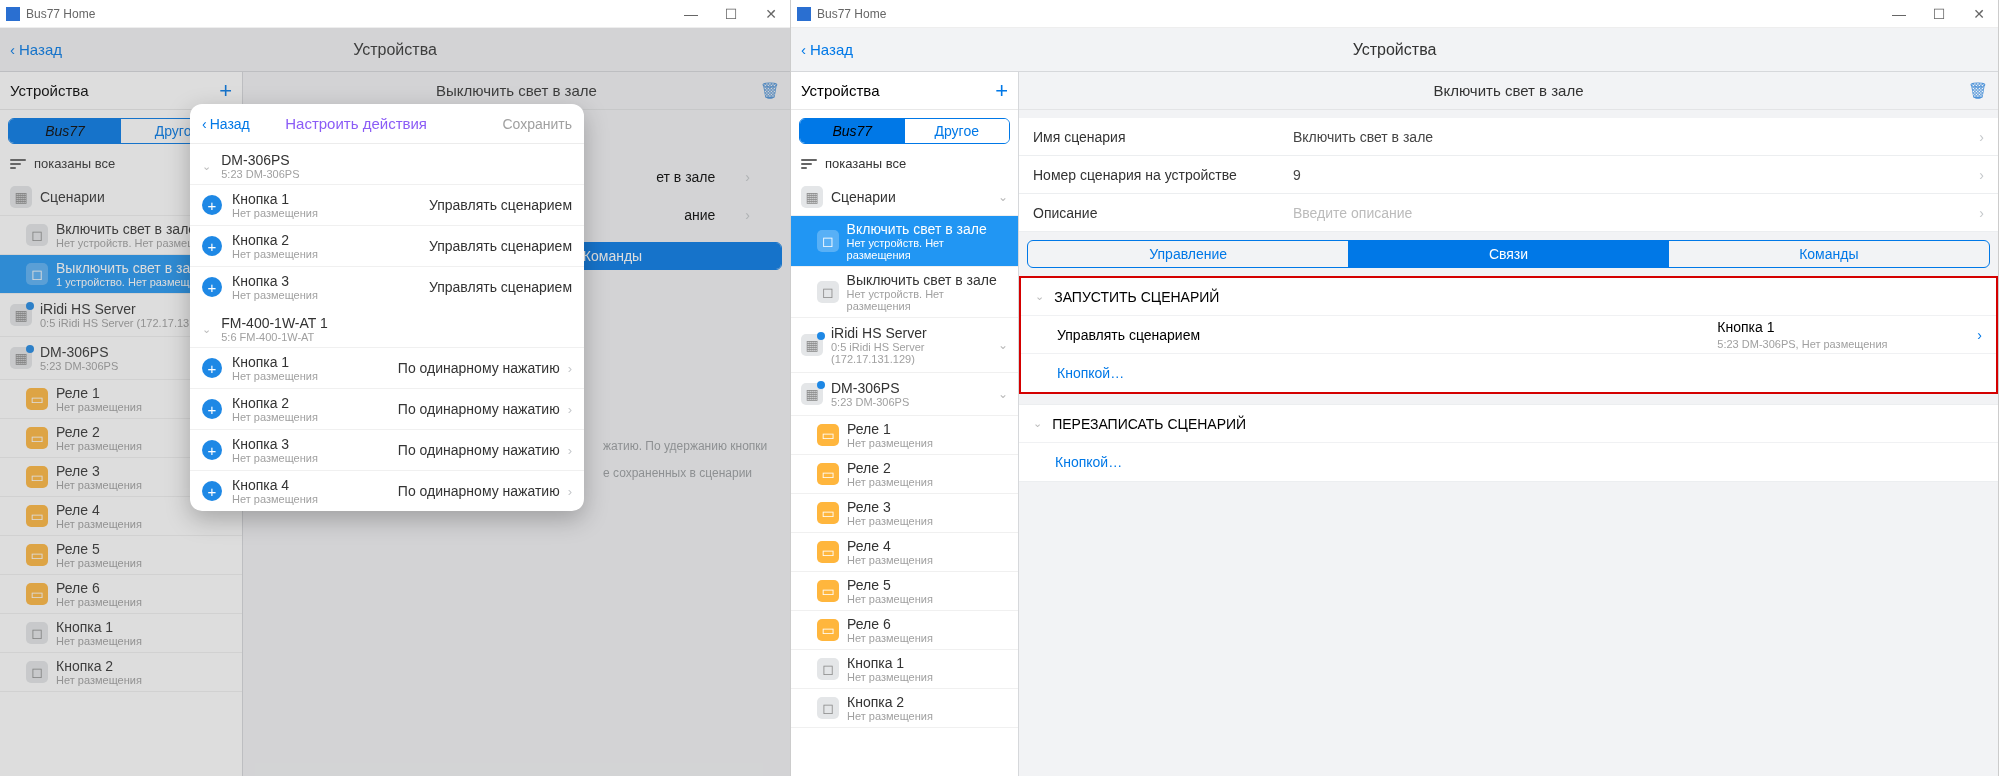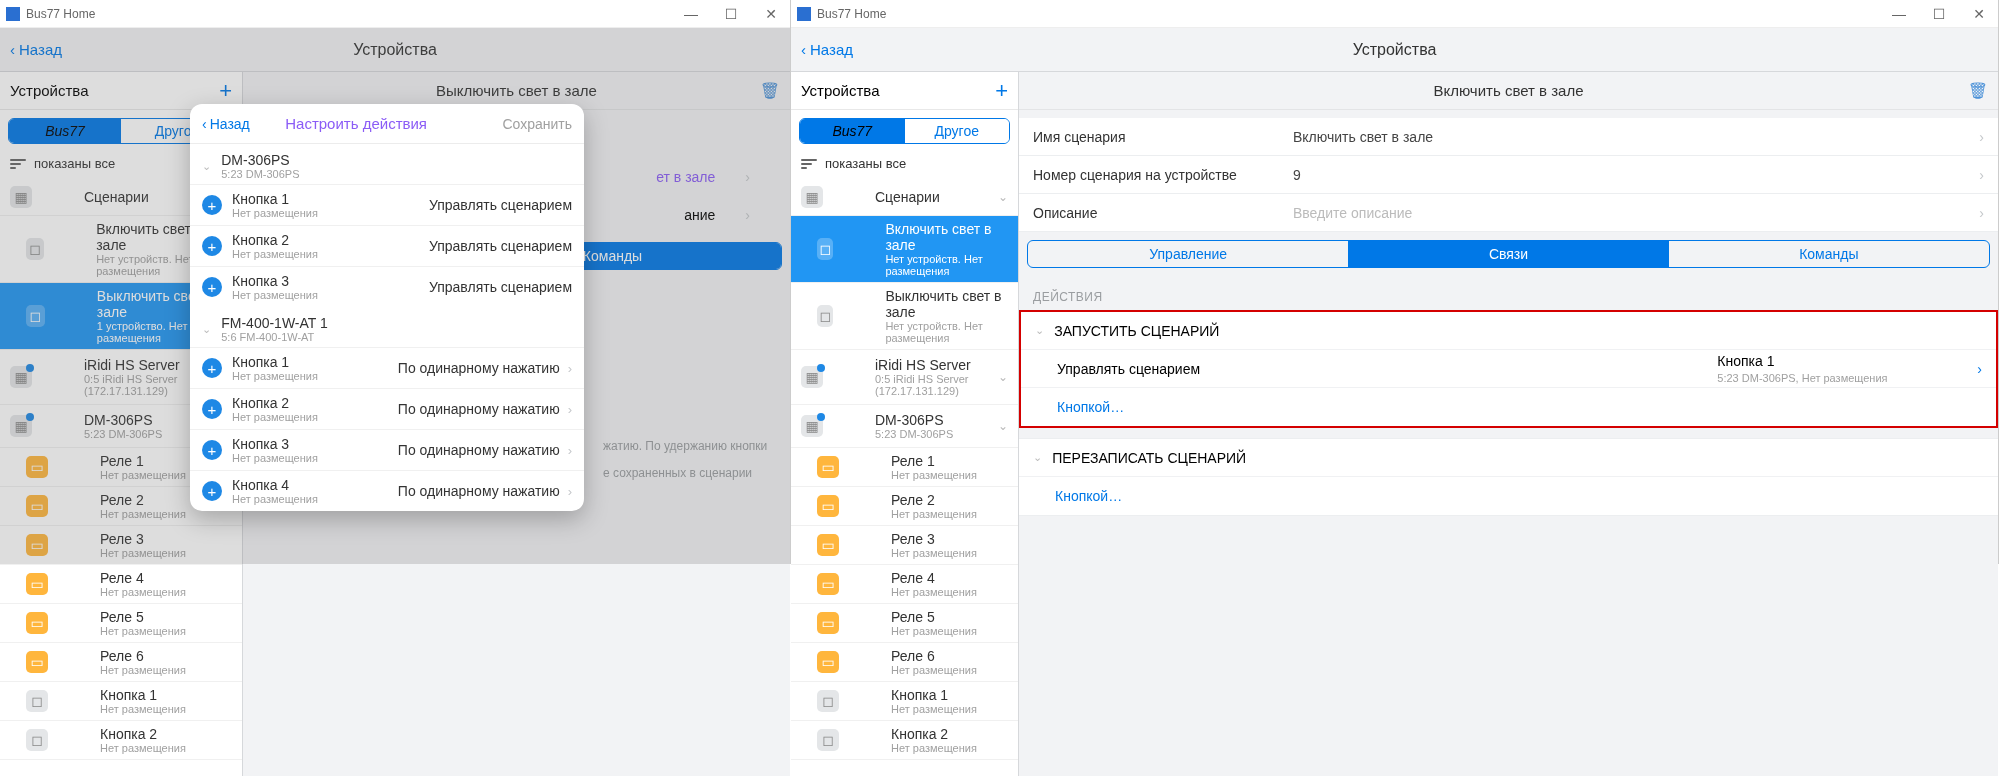--- a/index.html
+++ b/index.html
@@ -1,17 +1,17 @@
 <!DOCTYPE html>
 <html><head>
 <meta charset="utf-8">
 <style>
 * { margin: 0; padding: 0; box-sizing: border-box; font-family: "Segoe UI", Arial, sans-serif; }
 body { background: #fff; display: flex; width: 1999px; height: 776px; overflow: hidden; }
-.pane { height: 564px; position: relative; border-right: 1px solid #ccc; }
+.pane { height: 776px; position: relative; border-right: 1px solid #ccc; }
 .pane-left { width: 791px; }
 .pane-right { width: 1208px; flex:1; }
 .titlebar { height: 28px; background: #fff; display: flex; align-items: center; padding: 0 6px; font-size: 12px; color: #666; border-bottom: 1px solid #eee; }
 .titlebar .logo { width: 14px; height: 14px; background:#2a6fd1; margin-right:6px; display:inline-block; }
 .titlebar .winbtns { margin-left:auto; display:flex; gap:14px; color:#666; font-size:14px; }
 .winbtn { width: 26px; text-align:center; }
 .topnav { height: 44px; background:#f2f3f5; border-bottom:1px solid #d6d8db; display:flex; align-items:center; padding:0 10px; position:relative; }
 .back-link { color:#0078e7; font-size:15px; display:flex; align-items:center; gap:4px; }
 .topnav .title { position:absolute; left:0; right:0; text-align:center; font-size:16px; color:#333; pointer-events:none; }
 .split { display:flex; height: calc(776px - 28px - 44px); }
@@ -23,21 +23,21 @@
 .seg-active { background:#0078e7; color:#000000;font-style:italic; }
 .seg-inactive { color:#0078e7; background:#fff; }
 .filter-row { display:flex; align-items:center; gap:8px; padding:4px 10px 8px; font-size:13px; color:#333; }
 .tree { overflow-y:auto; flex:1; }
 .tree-item { display:flex; align-items:center; gap:8px; padding:7px 10px; border-bottom:1px solid #f0f0f0; }
 .tree-item.small { padding:5px 10px 5px 26px; }
 .tree-item .ico { width:22px; height:22px; display:flex; align-items:center; justify-content:center; font-size:14px; border-radius:5px; }
 .ico-gray { background:#e4e6e8; color:#888; }
 .ico-yel { background:#ffb63d; color:#fff; }
 .ico-blu { background:#e4e6e8; color:#888; }
-.tree-item .txt { display:flex; flex-direction:column;margin-left:44px; }
+.tree-item .txt { display:flex; flex-direction:column; }
 .tree-item .t1 { font-size:14px; color:#333; }
 .tree-item .t2 { font-size:11px; color:#a0a0a0; }
 .tree-item.selected { background:#2196f3; }
 .tree-item.selected .t1, .tree-item.selected .t2 { color:#fff; }
 .tree-item.selected .ico-blu { background:rgba(255,255,255,0.25); color:#fff; }
 .tree-item .chev { margin-left:auto; color:#bbb; font-size:12px; }
 .main { flex:1; background:#f2f3f5; display:flex; flex-direction:column; overflow:hidden; }
 .main-head { height:38px; display:flex; align-items:center; justify-content:center; border-bottom:1px solid #e3e4e6; color:#333; font-size:15px; position:relative; }
 .trash { position:absolute; right:10px; color:#4b91d8; font-size:16px; }
 .form-row { background:#fff; margin:0; padding:0 14px; height:38px; display:flex; align-items:center; font-size:14px; color:#333; border-bottom:1px solid #eceef0; }
@@ -233,21 +233,21 @@
           </div>
       </div>
     </div>
     <div class="main">
       <div class="main-head">
         <span>Выключить свет в зале</span>
         <span class="trash">🗑</span>
       </div>
       <div style="height:48px"></div>
       <div class="form-row" style="justify-content:flex-end; padding-right:40px; background:transparent; border:none;">
-        <span style="color:#8b5cf6">ет в зале</span>
+        <span style="color:#000000">ет в зале</span>
         <span class="chev" style="margin-left:30px">›</span>
       </div>
       <div class="form-row" style="justify-content:flex-end; padding-right:40px; background:transparent; border:none;">
         <span style="color:#000000">ание</span>
         <span class="chev" style="margin-left:30px">›</span>
       </div>
       <div class="tabs3" style="margin-left:200px;">
         <div class="tab-active" style="flex:1">Команды</div>
       </div>
       <div style="height:150px"></div>
@@ -507,21 +507,20 @@
           <span class="label">Описание</span>
           <span class="value placeholder">Введите описание</span>
           <span class="chev">›</span>
         </div>
       </div>
       <div class="tabs3">
         <div class="tab-inactive">Управление</div>
         <div class="tab-active">Связи</div>
         <div class="tab-inactive">Команды</div>
       </div>
-      <div class="section-lbl">ДЕЙСТВИЯ</div>
 
       <div class="action-group red-annot" style="position:relative">
         <div class="action-row">
           <span class="chev-d">⌄</span>
           <span>ЗАПУСТИТЬ СЦЕНАРИЙ</span>
         </div>
         <div class="action-row" style="padding-left:36px">
           <span>Управлять сценарием</span>
           <span class="col2">
             <span style="display:block">Кнопка 1</span>

